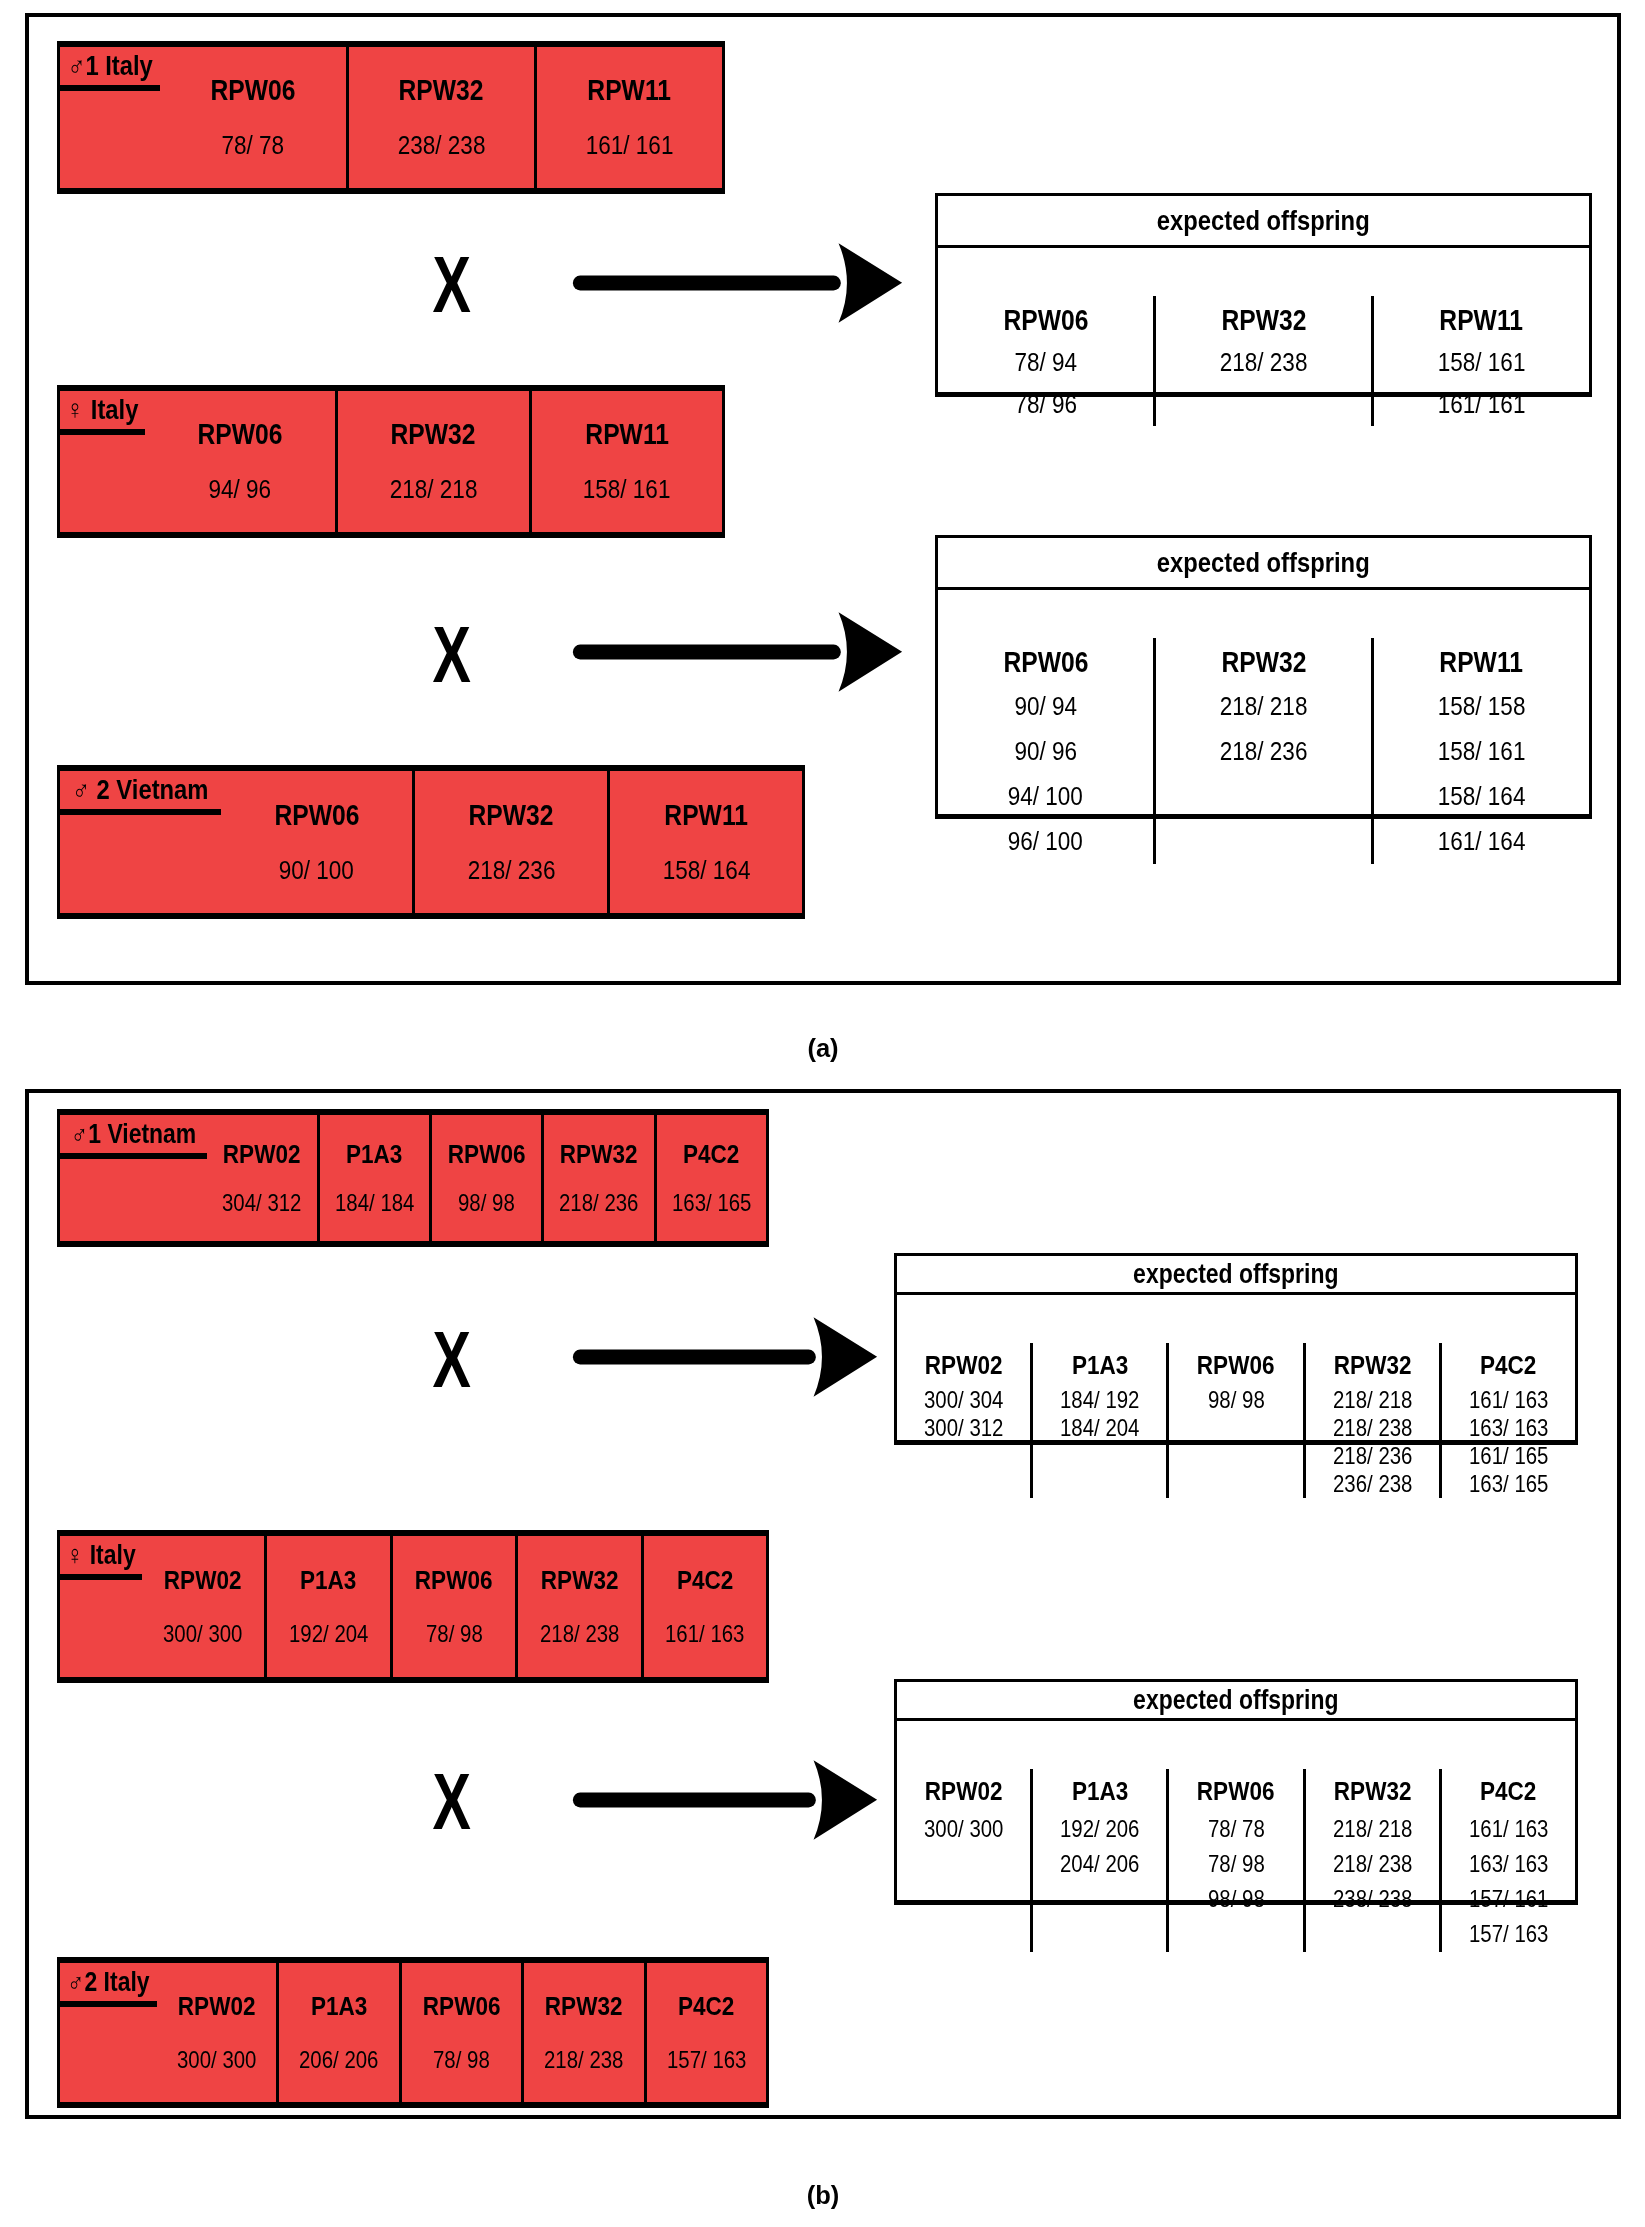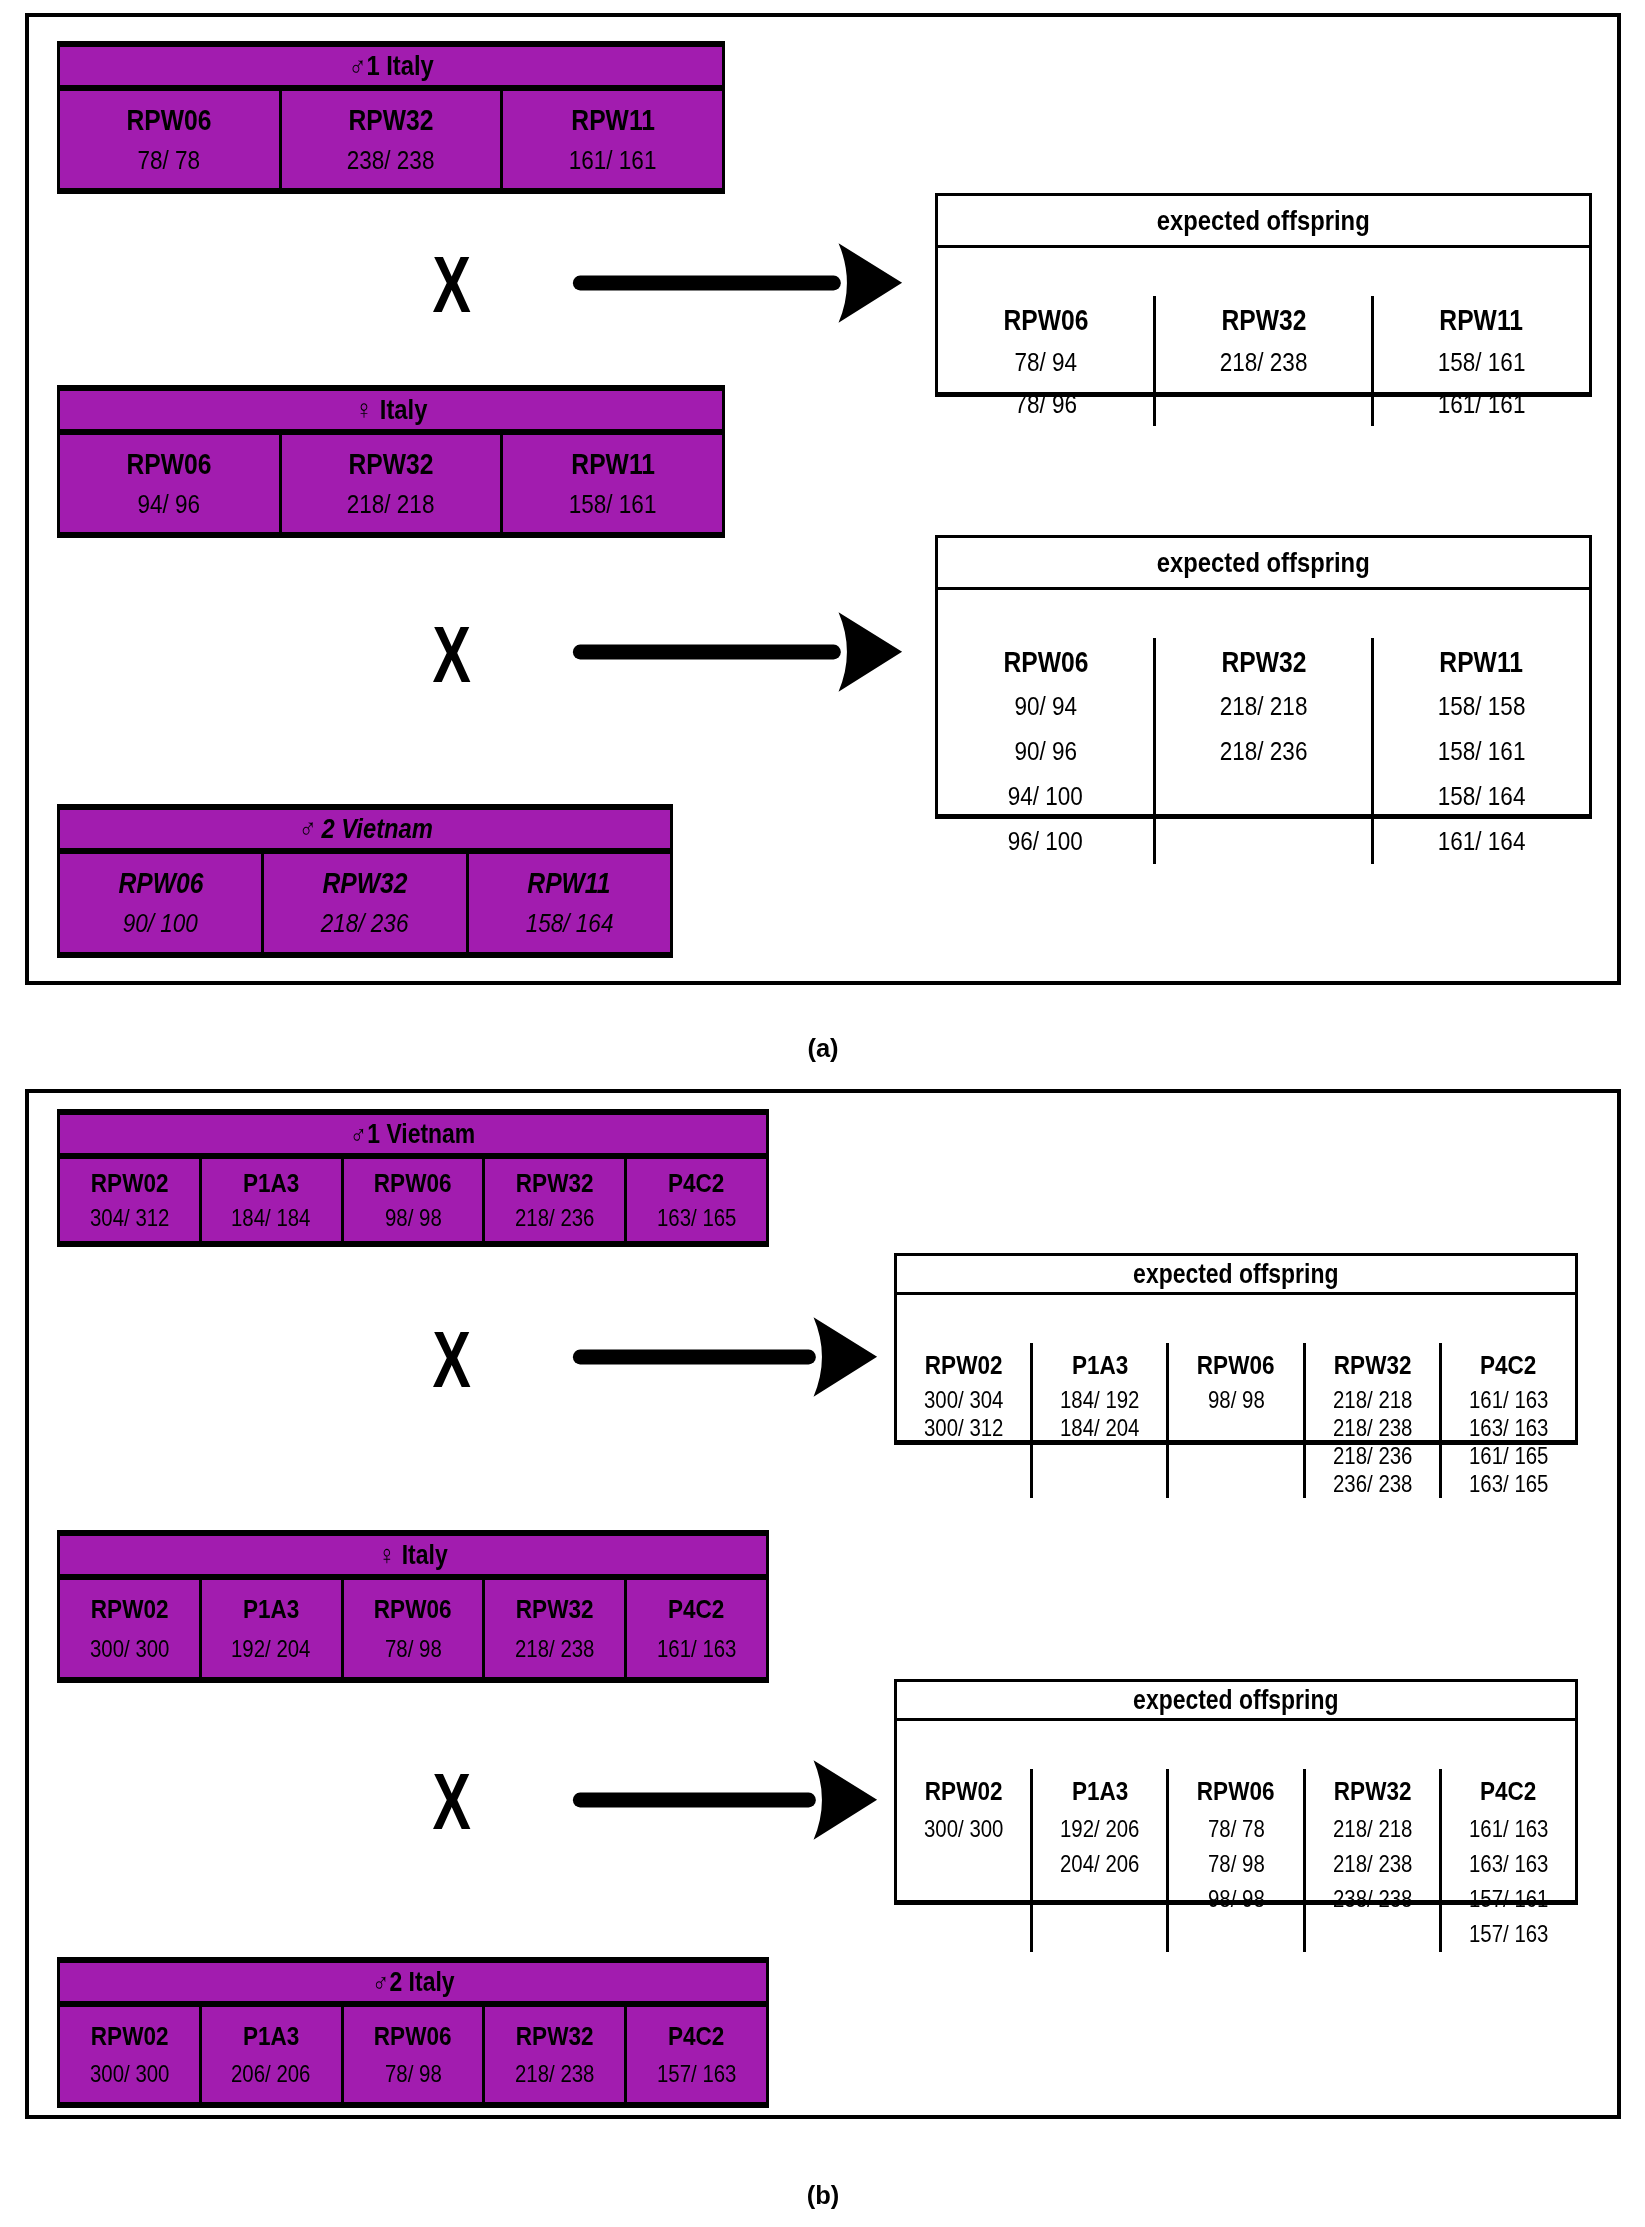--- a/index.html
+++ b/index.html
@@ -17,23 +17,22 @@
     position: absolute;
     border: 4.6px solid #000;
     background: #fff;
   }
   
   .ptable {
     position: absolute;
     border: 3.2px solid #000;
     border-top-width: 6px;
     border-bottom-width: 6px;
-    background: #a21caf;
+    background: #ef4444;
     display: flex;
-    flex-direction: column;
   }
   .ptable .tbar {
     height: 44px;
     border-bottom: 6px solid #000;
     display: flex;
     align-items: center;
     justify-content: center;
     flex: none;
   }
   .cols { flex: 1; display: flex; align-items: stretch; }
@@ -174,21 +173,21 @@
     <div class="col">
       <div class="mk">RPW11</div>
       <div class="gv">158/ 158</div>
       <div class="gv">158/ 161</div>
       <div class="gv">158/ 164</div>
       <div class="gv">161/ 164</div>
     </div>
   </div>
 </div>
 
-<div class="ptable pa" style="left:57px; top:804px; width:616px; height:154px;font-style:italic;">
+<div class="ptable pa" style="left:57px; top:765px; width:748px; height:154px;">
   <div class="tbar">
     <span class="ttxt">♂ 2 Vietnam</span>
   </div>
   <div class="cols">
     <div class="col">
       <div class="mk">RPW06</div>
       <div class="gv">90/ 100</div>
     </div>
     <div class="col">
       <div class="mk">RPW32</div>

